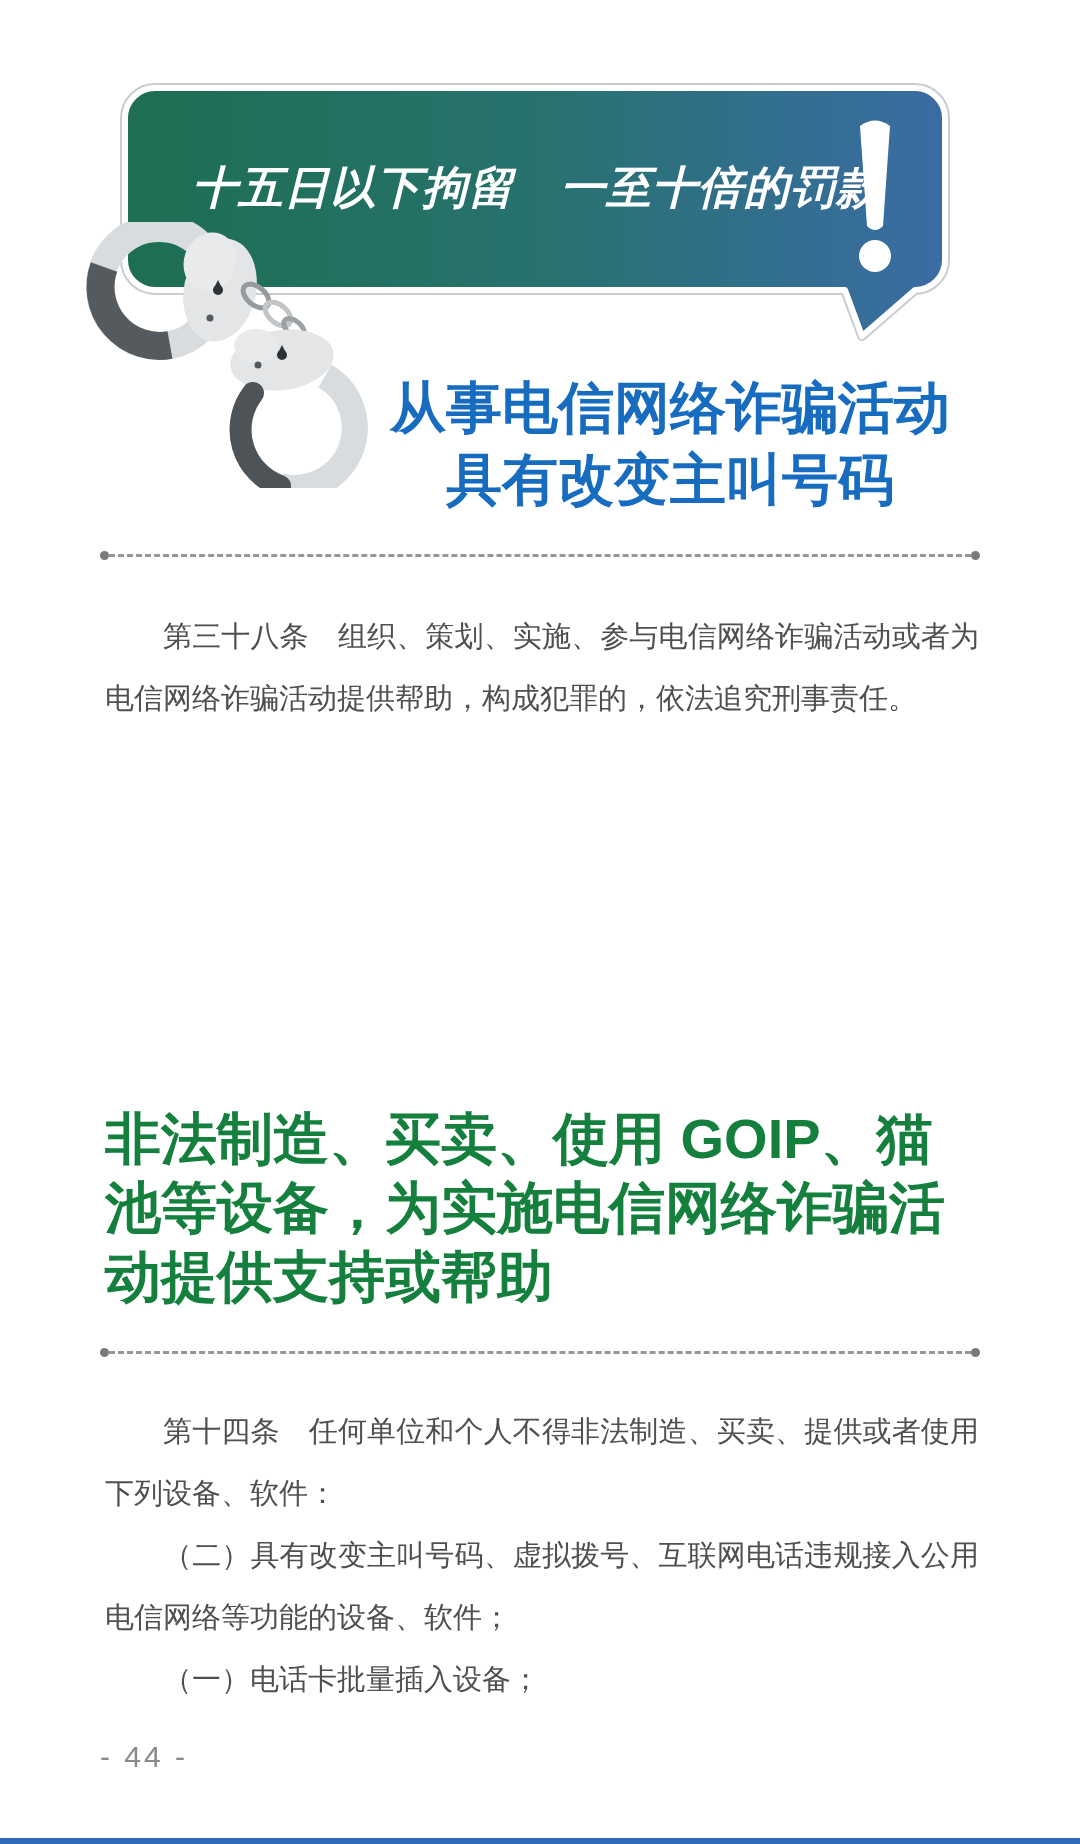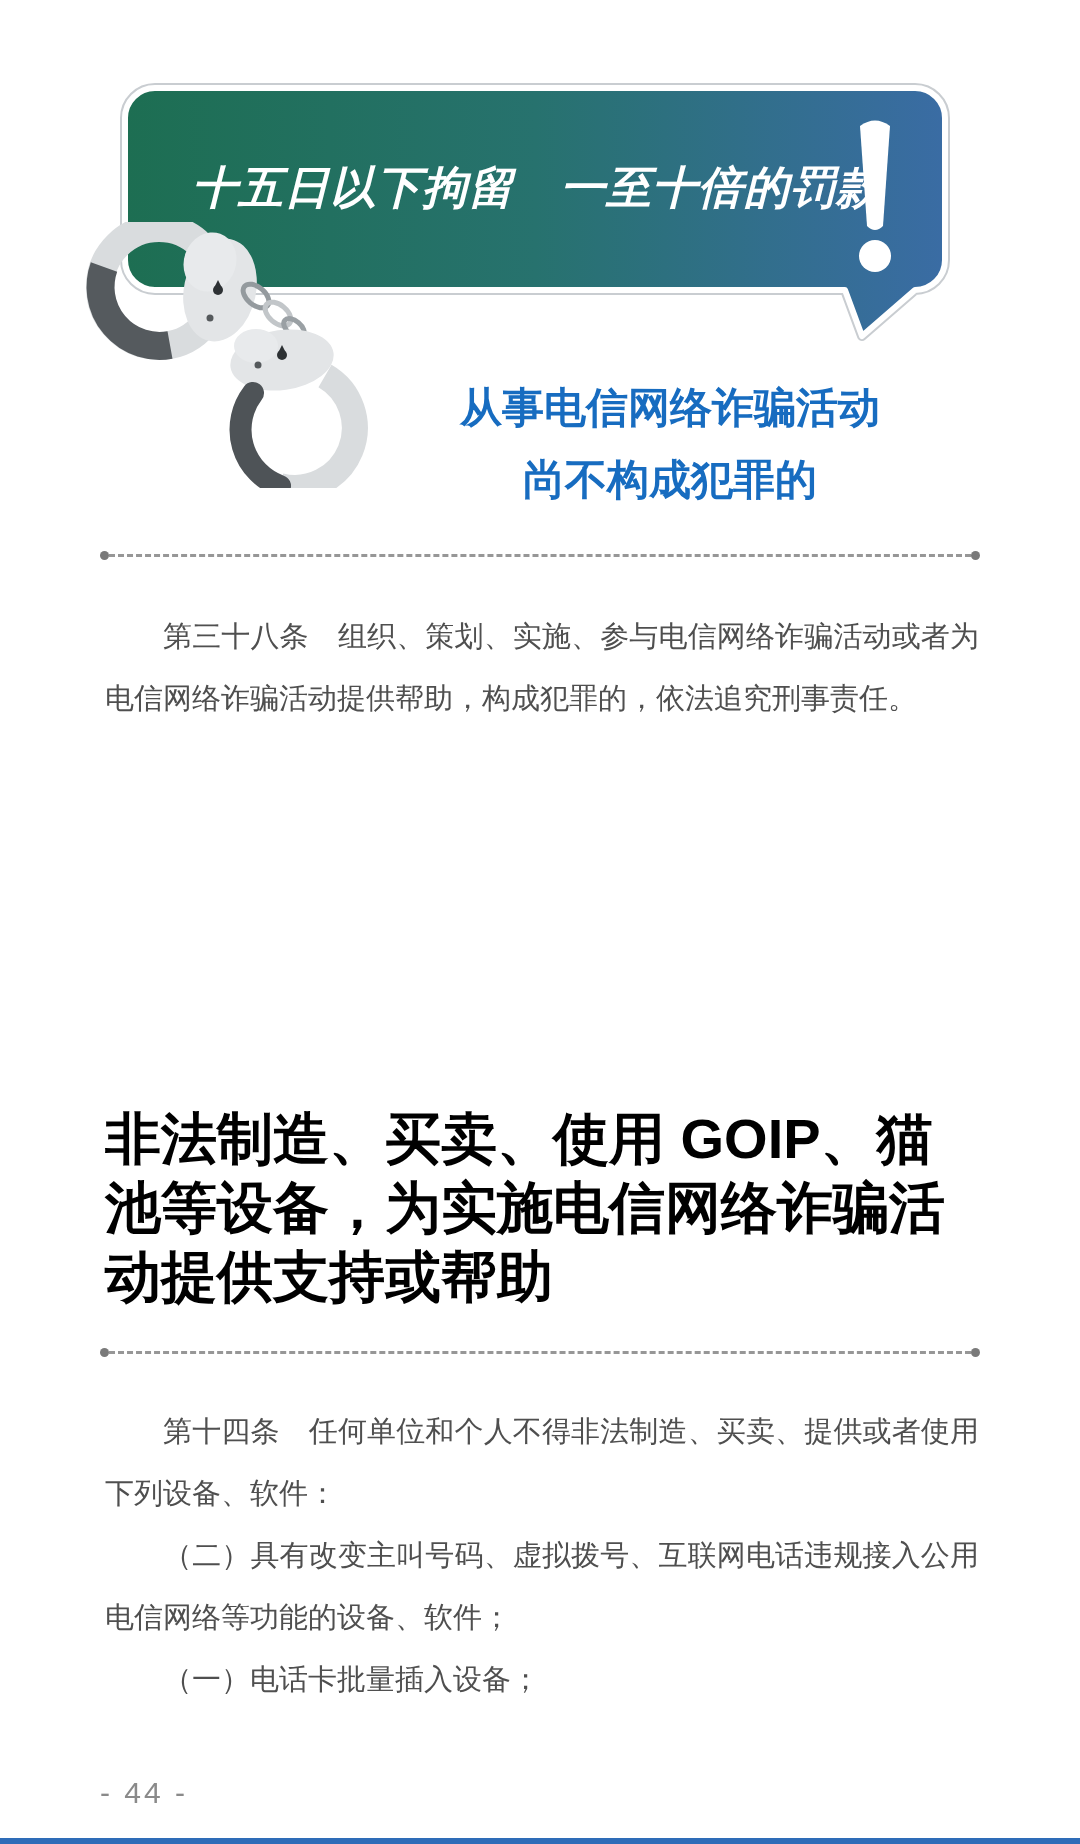--- a/index.html
+++ b/index.html
@@ -17,48 +17,48 @@
     font-style:italic;
   }
 
   
   .handcuffs-svg { position:absolute; left:60px; top:222px; width:330px; height:266px; }
 
   
   .heading1 {
     position:absolute; left:350px; top:372px; width:640px;
     text-align:center; color:#176cc0; font-weight:bold;
-    font-size:42px; line-height:72px;
+    font-size:56px; line-height:72px;
   }
 
   
   .divider { position:absolute; left:100px; width:880px; height:10px; display:flex; align-items:center; }
   .divider .dash-line { flex:1; border-top:3px dashed #979797; height:0; }
   .divider .end-dot { width:9px; height:9px; border-radius:50%; background:#7a7a7a; flex:0 0 auto; }
   .divider1 { top:550px; }
   .divider2 { top:1347px; }
 
   
   .body-block { position:absolute; left:105px; width:874px; color:#4f4f4f;
     font-size:29px; line-height:62px; text-align:justify; }
   .body-block p { margin:0; text-indent:58px; }
   .body1 { top:605px; }
   .body2 { top:1400px; }
 
   
   .heading2 {
     position:absolute; left:105px; top:1104px; width:900px;
-    color:#000000; font-weight:bold; font-size:56px; line-height:69px;
+    color:#15803d; font-weight:bold; font-size:56px; line-height:69px;
     text-align:left;
   }
 
   
   .page-number {
     position:absolute; left:100px; top:1740px;
-    color:#8a8a8a; font-size:30px; letter-spacing:3px; white-space:nowrap;margin-top:36px;
+    color:#8a8a8a; font-size:30px; letter-spacing:3px; white-space:nowrap;
   }
   .bottom-bar { position:absolute; left:0; bottom:0; width:100%; height:6px; background:#2e6cb8; }
 </style>
 </head>
 <body>
 
 <div class="page">
 
   <svg class="banner-svg" viewBox="0 0 870 264" aria-hidden="true">
     <defs>
@@ -107,21 +107,21 @@
       <path d="M 222 123 L 226 131 L 218 131 Z" fill="#2d3134"></path>
       <circle cx="198" cy="143" r="3.5" fill="#55595c"></circle>
     </g>
 
     <path d="M 265 154 A 60 60 0 0 1 220 264" fill="none" stroke="#d9dcde" stroke-width="26"></path>
     <path d="M 220 264 A 60 60 0 0 1 193 171" fill="none" stroke="#4e5357" stroke-width="22" stroke-linecap="round"></path>
   </svg>
 
   <div class="heading1">
     <div>从事电信网络诈骗活动</div>
-    <div>尚不构成犯罪的</div>
+    <div>具有改变主叫号码</div>
   </div>
 
   <div class="divider divider1">
     <span class="end-dot"></span>
     <span class="dash-line"></span>
     <span class="end-dot"></span>
   </div>
 
   <div class="body-block body1">
     <p>第三十八条　组织、策划、实施、参与电信网络诈骗活动或者为电信网络诈骗活动提供帮助，构成犯罪的，依法追究刑事责任。</p>

